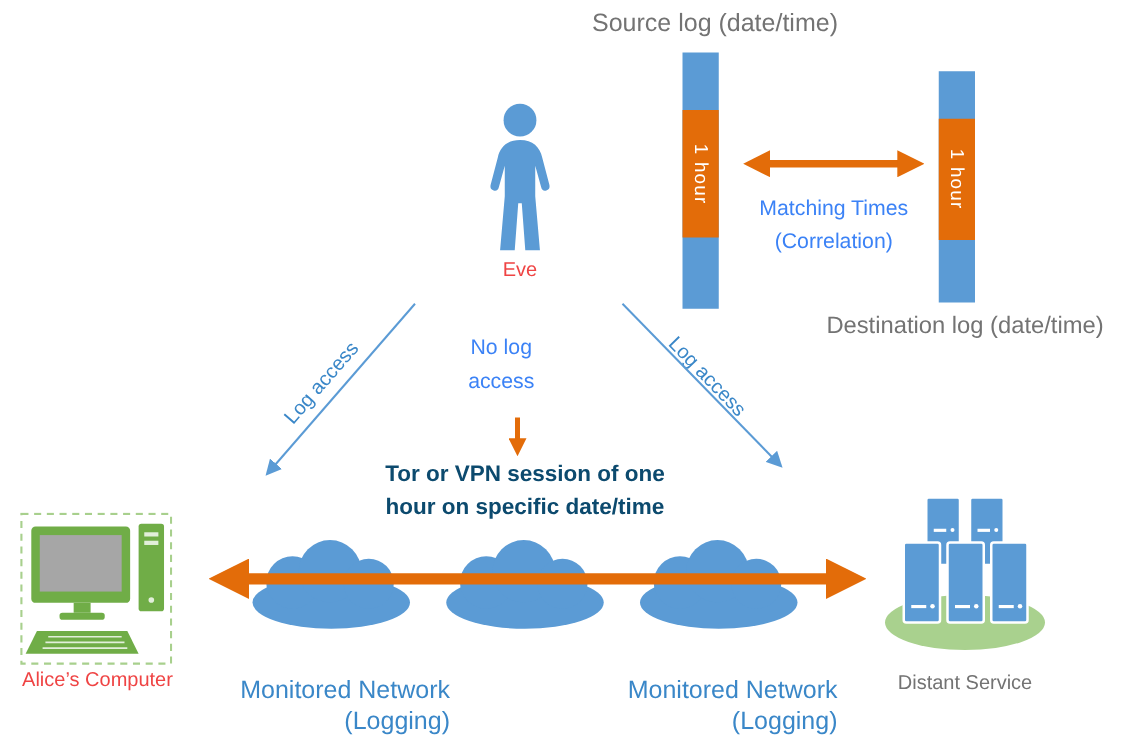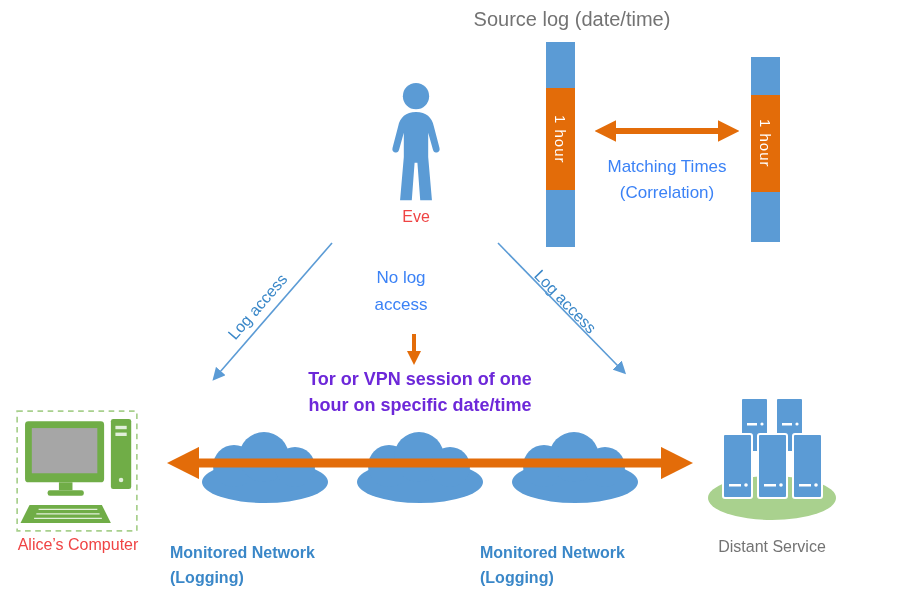--- a/index.html
+++ b/index.html
@@ -21,23 +21,23 @@
     writing-mode:vertical-rl; font-size:15px; letter-spacing:1px;
   }
   .log-access {
     position:absolute; width:120px; text-align:center;
     font-size:16px; color:#3A87C8;
   }
   .log-access.left  { transform:rotate(-49deg); }
   .log-access.right { transform:rotate(46deg); }
   .session-note {
     position:absolute; text-align:center; white-space:pre-line;
-    font-weight:bold; color:#6d28d9; font-size:18px; line-height:26px;
+    font-weight:bold; color:#0c4a6e; font-size:18px; line-height:26px;
   }
-  .net-label { position:absolute; text-align:left; color:#3A87C8; font-size:16px; line-height:25px;font-weight:bold; }
+  .net-label { position:absolute; text-align:right; color:#3A87C8; font-size:20px; line-height:25px; }
   svg.abs { position:absolute; }
 </style>
 </head>
 <body>
 
 <div class="canvas">
 
   <div class="abs center txt-blue" style="left:442px;top:8px;width:260px;font-size:20px;">Source log (date/time)</div>
 
   <div class="bar" style="left:546px;top:42px;height:205px;">
@@ -46,20 +46,21 @@
 
   <div class="bar" style="left:751px;top:57px;height:185px;">
     <div class="bar-seg" style="top:38px;height:97px;">1 hour</div>
   </div>
 
   <div class="abs center txt-orange" style="left:577px;top:154px;width:180px;font-size:17px;line-height:26px;">
     <div>Matching Times</div>
     <div>(Correlation)</div>
   </div>
 
+  <div class="abs center txt-blue" style="left:631px;top:250px;width:282px;font-size:19px;">Destination log (date/time)</div>
 
   <svg class="abs" style="left:386px;top:82px;" width="60" height="122" viewBox="0 0 64 130">
     <circle cx="32" cy="15" r="14" fill="#5B9BD5"></circle>
     <path fill="#5B9BD5" d="M32 32 C 43 32 49 38 51 47 L 57 70 Q 58 74 54.5 75 Q 51 76 50 72 L 45 54 L 45 80 L 49 126 L 36.5 126 L 33.5 86 L 30.5 86 L 27.5 126 L 15 126 L 19 80 L 19 54 L 14 72 Q 13 76 9.5 75 Q 6 74 7 70 L 13 47 C 15 38 21 32 32 32 Z"></path>
   </svg>
   <div class="abs center txt-dark" style="left:386px;top:208px;width:60px;font-size:16px;">Eve</div>
 
   <div class="abs center txt-orange pre" style="left:341px;top:264px;width:120px;font-size:17px;line-height:27px;">No log
 access</div>
 

